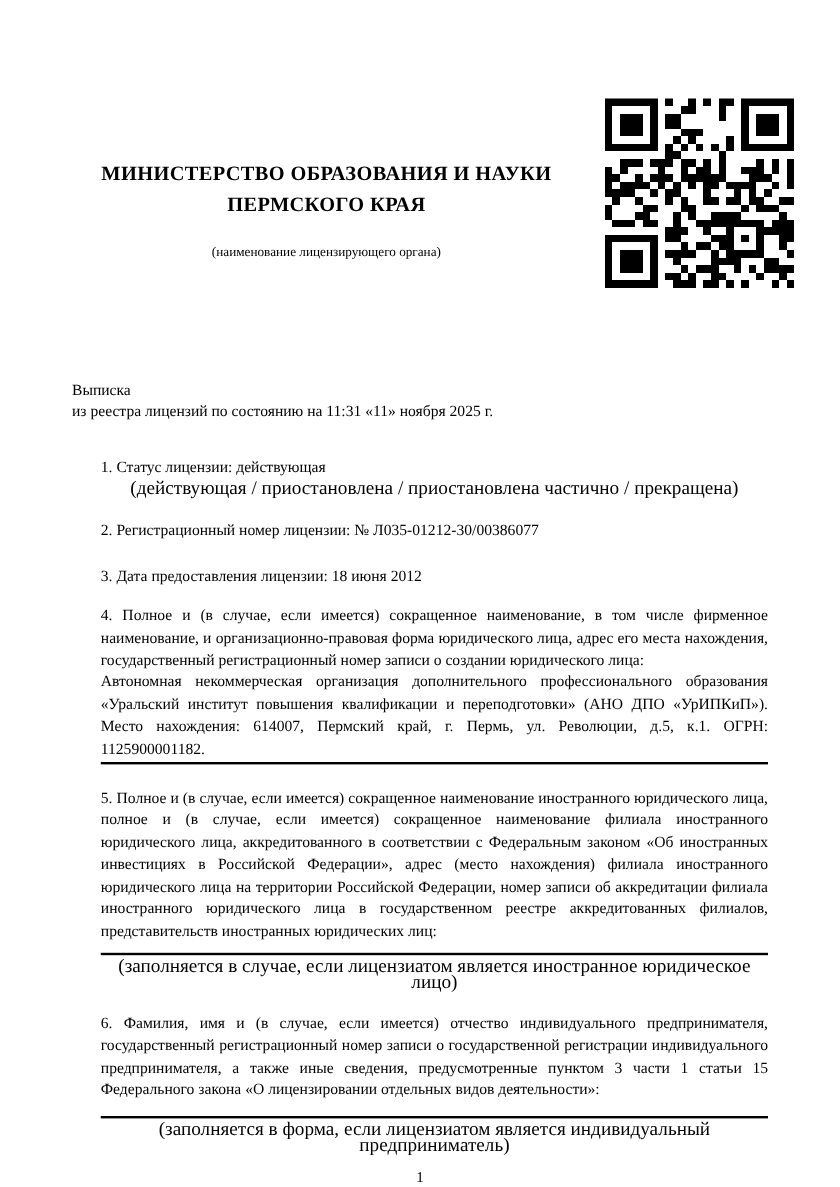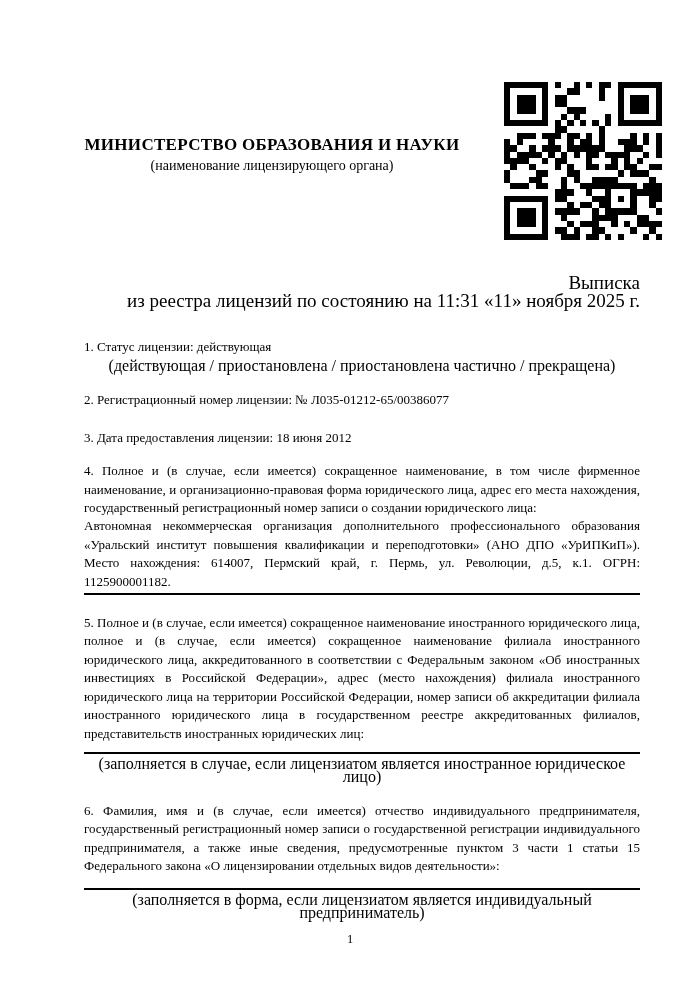--- a/index.html
+++ b/index.html
@@ -26,35 +26,35 @@
     width: 424px;
     text-align: center;
   }
   .org-name {
     font-weight: bold;
     font-size: 17px;
     line-height: 26px;
     letter-spacing: 0.3px;
   }
   .org-caption {
-    font-size: 14px;
-    margin-top: 0;
+    font-size: 11px;
+    margin-top: 20px;
   }
   .qr {
     position: absolute;
     top: 82px;
     right: 38px;
     width: 158px;
     height: 158px;
   }
   .qr svg { display: block; width: 158px; height: 158px; }
   .doc-title {
     margin-top: 100px;
-    text-align: right;
-    font-size: 19px;
+    text-align: left;
+    font-size: 13px;
     line-height: 17.5px;
   }
   .item {
     font-size: 13px;
     line-height: 18.4px;
     text-align: justify;
     margin-top: 19px;
     margin-left: 24px;
   }
   .item-first { margin-top: 29px; }
@@ -79,20 +79,21 @@
     margin-top: 13px;
   }
 </style>
 </head>
 <body>
 
 <div class="page">
 
   <div class="org-block">
     <div class="org-name">МИНИСТЕРСТВО ОБРАЗОВАНИЯ И НАУКИ</div>
+    <div class="org-name">ПЕРМСКОГО КРАЯ</div>
     <div class="org-caption">(наименование лицензирующего органа)</div>
   </div>
 
   <div class="qr" id="qr-box">
       <svg viewBox="0 0 25 25" shape-rendering="crispEdges" fill="#000">
         <rect x="0" y="0" width="1" height="1"></rect>
         <rect x="1" y="0" width="1" height="1"></rect>
         <rect x="2" y="0" width="1" height="1"></rect>
         <rect x="3" y="0" width="1" height="1"></rect>
         <rect x="4" y="0" width="1" height="1"></rect>
@@ -411,21 +412,21 @@
     <div>Выписка</div>
     <div>из реестра лицензий по состоянию на 11:31 «11» ноября 2025 г.</div>
   </div>
 
   <div class="item item-first">
     <div>1. Статус лицензии: действующая</div>
     <span class="item-caption">(действующая / приостановлена / приостановлена частично / прекращена)</span>
   </div>
 
   <div class="item">
-    <div>2. Регистрационный номер лицензии: № Л035-01212-65/00386077</div>
+    <div>2. Регистрационный номер лицензии: № Л035-01212-30/00386077</div>
   </div>
 
   <div class="item">
     <div>3. Дата предоставления лицензии: 18 июня 2012</div>
   </div>
 
   <div class="item" style="margin-top:15px">
     <div>4. Полное и (в случае, если имеется) сокращенное наименование, в том числе фирменное наименование, и организационно-правовая форма юридического лица, адрес его места нахождения, государственный регистрационный номер записи о создании юридического лица:</div>
     <div>Автономная некоммерческая организация дополнительного профессионального образования «Уральский институт повышения квалификации и переподготовки» (АНО ДПО «УрИПКиП»). Место нахождения: 614007, Пермский край, г. Пермь, ул. Революции, д.5, к.1. ОГРН: 1125900001182.</div>
     <div class="rule rule-tight"></div>

